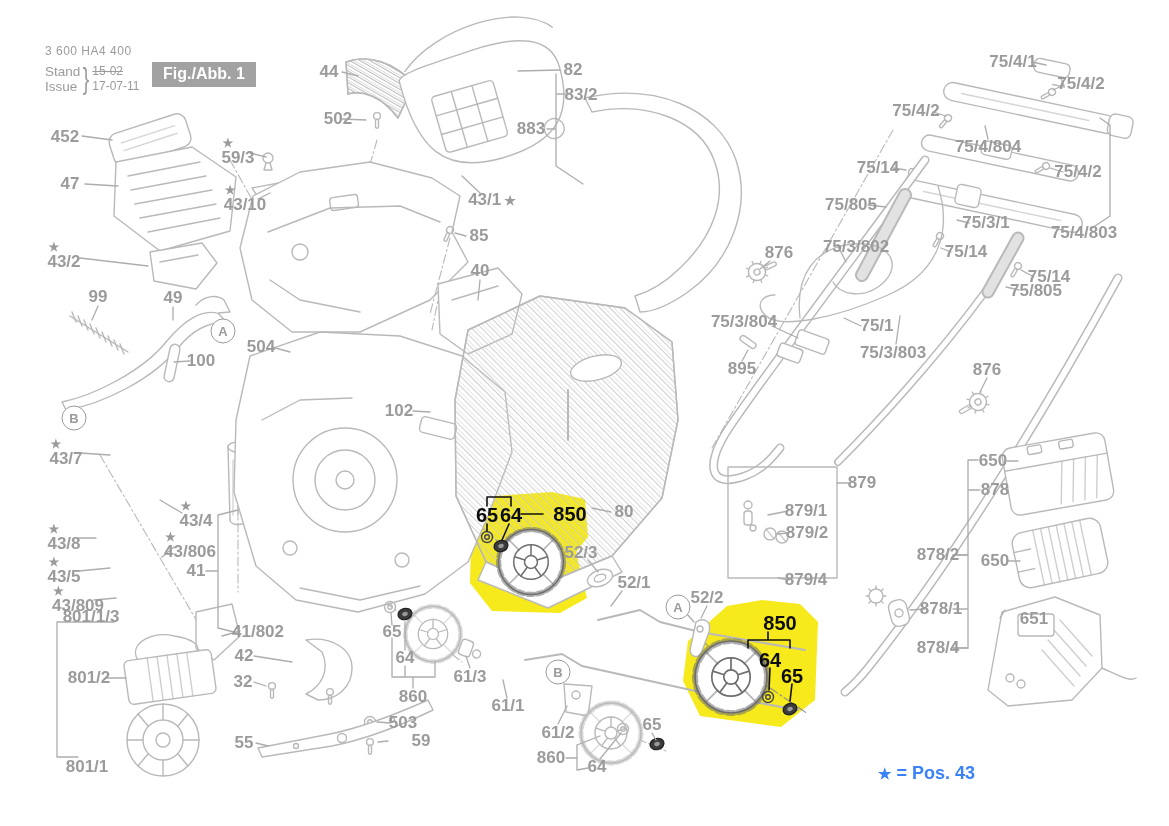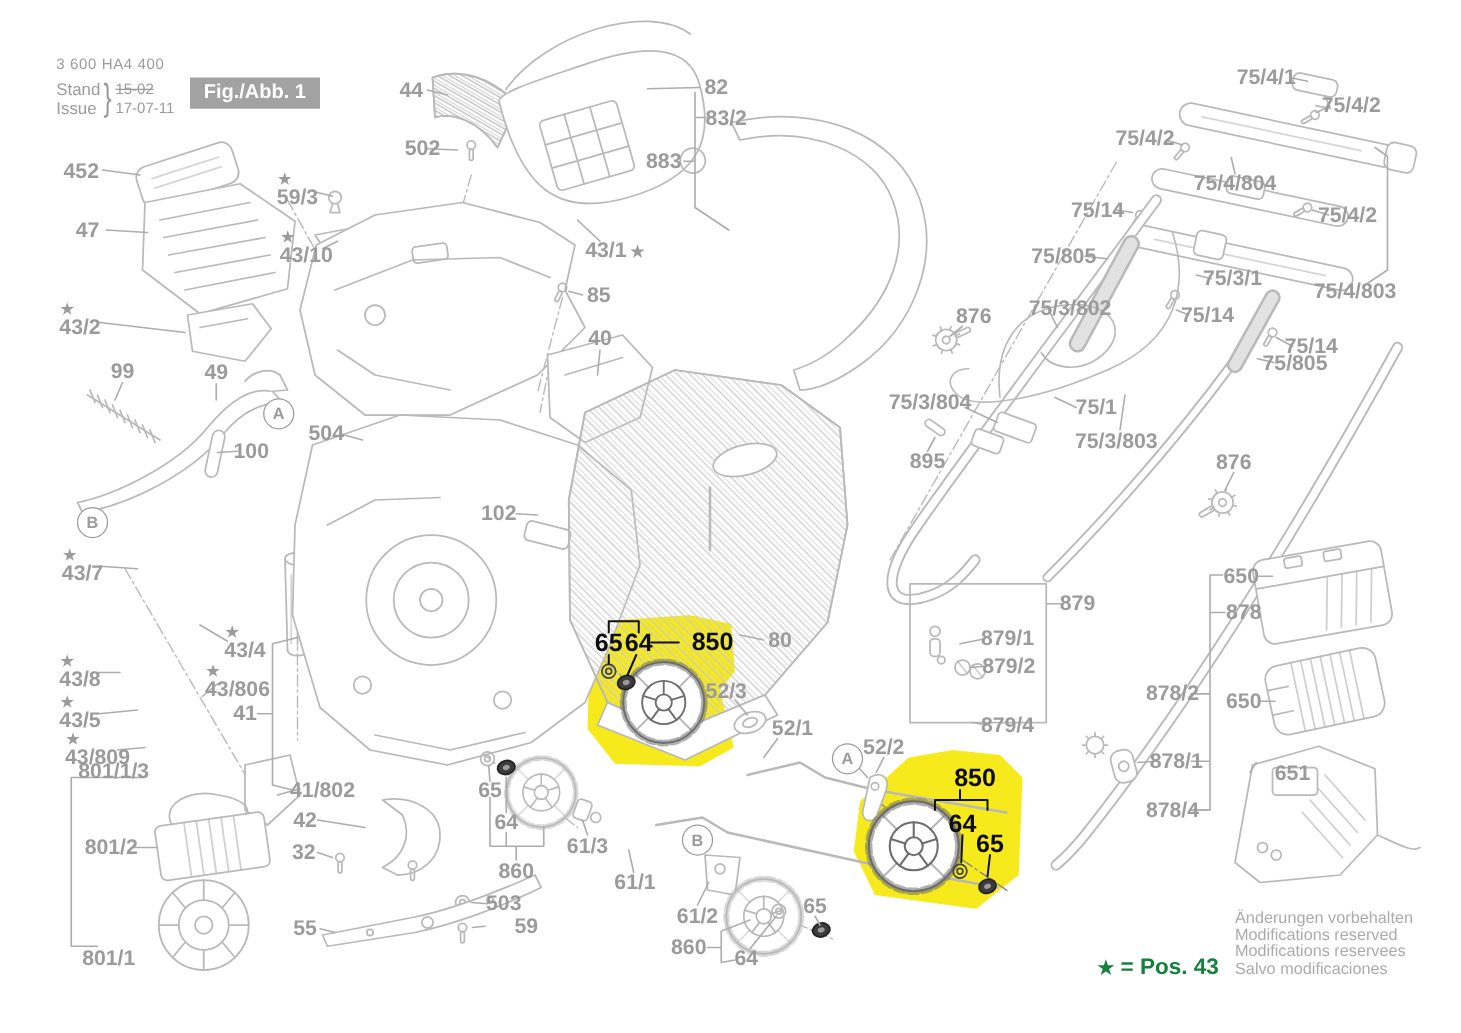--- a/index.html
+++ b/index.html
@@ -30,21 +30,21 @@
   .standcol{font-size:13.5px;line-height:15px;}
   .bracecol{font-size:30px;line-height:28px;transform:scaleX(.65);margin:0 1px;}
   .valcol{font-size:12px;line-height:15px;}
   .struck{text-decoration:line-through;}
   #figbadge{
     position:absolute;left:152px;top:62px;background:#a2a2a2;color:#ffffff;
     font-weight:bold;font-size:16px;padding:3px 11px 4px;
   }
   
   #notices{position:absolute;left:988px;top:727px;color:#ababab;font-size:13px;line-height:13.5px;}
-  #starlegend{position:absolute;left:878px;top:763px;color:#15803d;font-weight:bold;font-size:18px;}
+  #starlegend{position:absolute;left:878px;top:763px;color:#3b82f6;font-weight:bold;font-size:18px;}
   #starlegend .st{font-size:15px;}
 </style>
 </head>
 <body>
 
 <div id="stage">
 
   <svg id="art" width="1169" height="826" viewBox="0 0 1169 826">
     <defs>
       <pattern id="mesh" width="7" height="7" patternUnits="userSpaceOnUse" patternTransform="rotate(45)">
@@ -543,24 +543,18 @@
       </div>
       <div class="bracecol">}</div>
       <div class="valcol">
         <div class="struck">15-02</div>
         <div>17-07-11</div>
       </div>
     </div>
   </div>
   <div id="figbadge">Fig./Abb. 1</div>
 
-  <div id="notices">
-    <div>Änderungen vorbehalten</div>
-    <div>Modifications reserved</div>
-    <div>Modifications reservees</div>
-    <div>Salvo modificaciones</div>
-  </div>
   <div id="starlegend">
     <span class="st">★</span>
     <span>= Pos. 43</span>
   </div>
 
 </div>
 
 </body></html>

